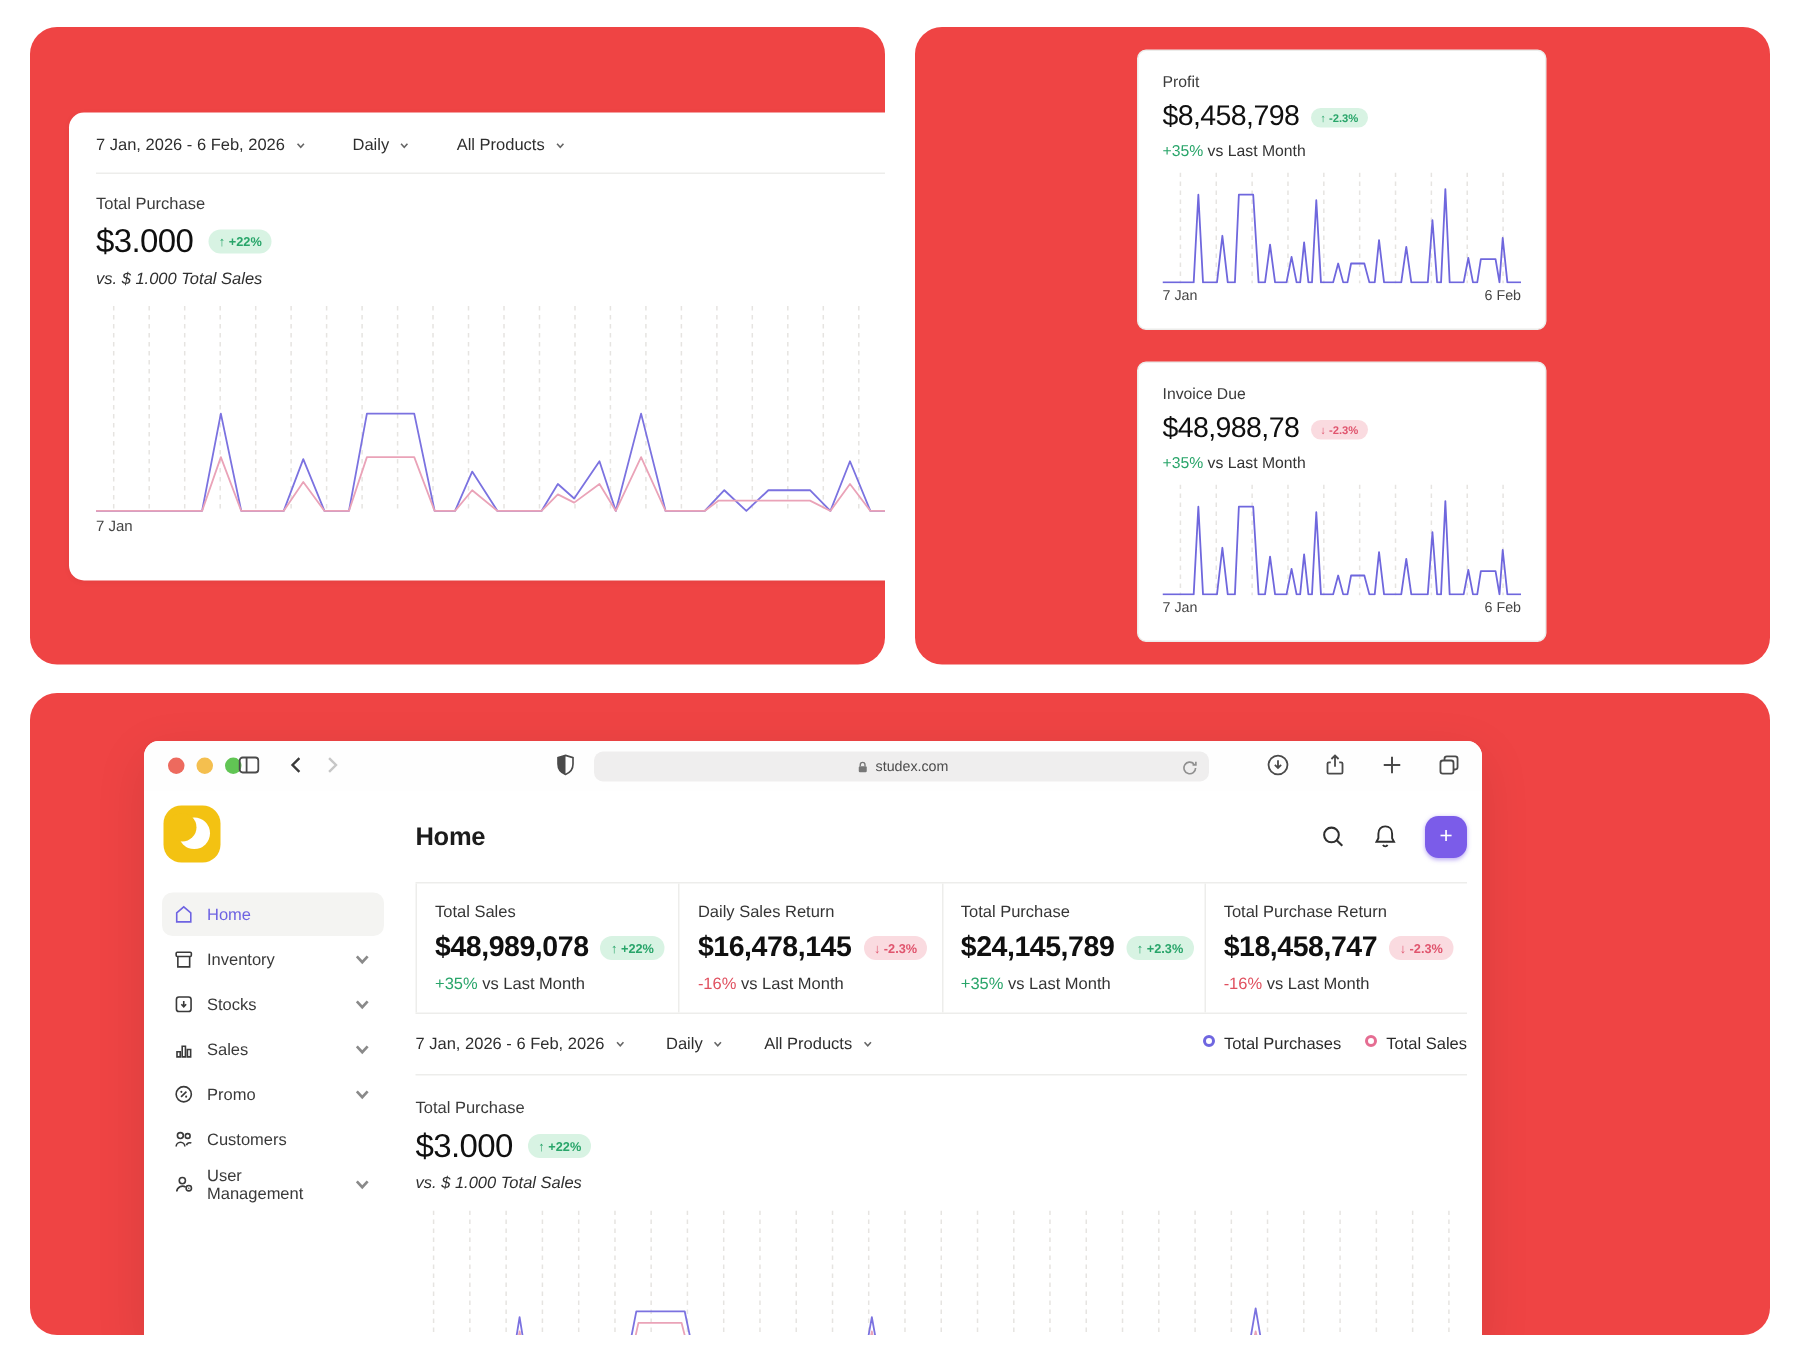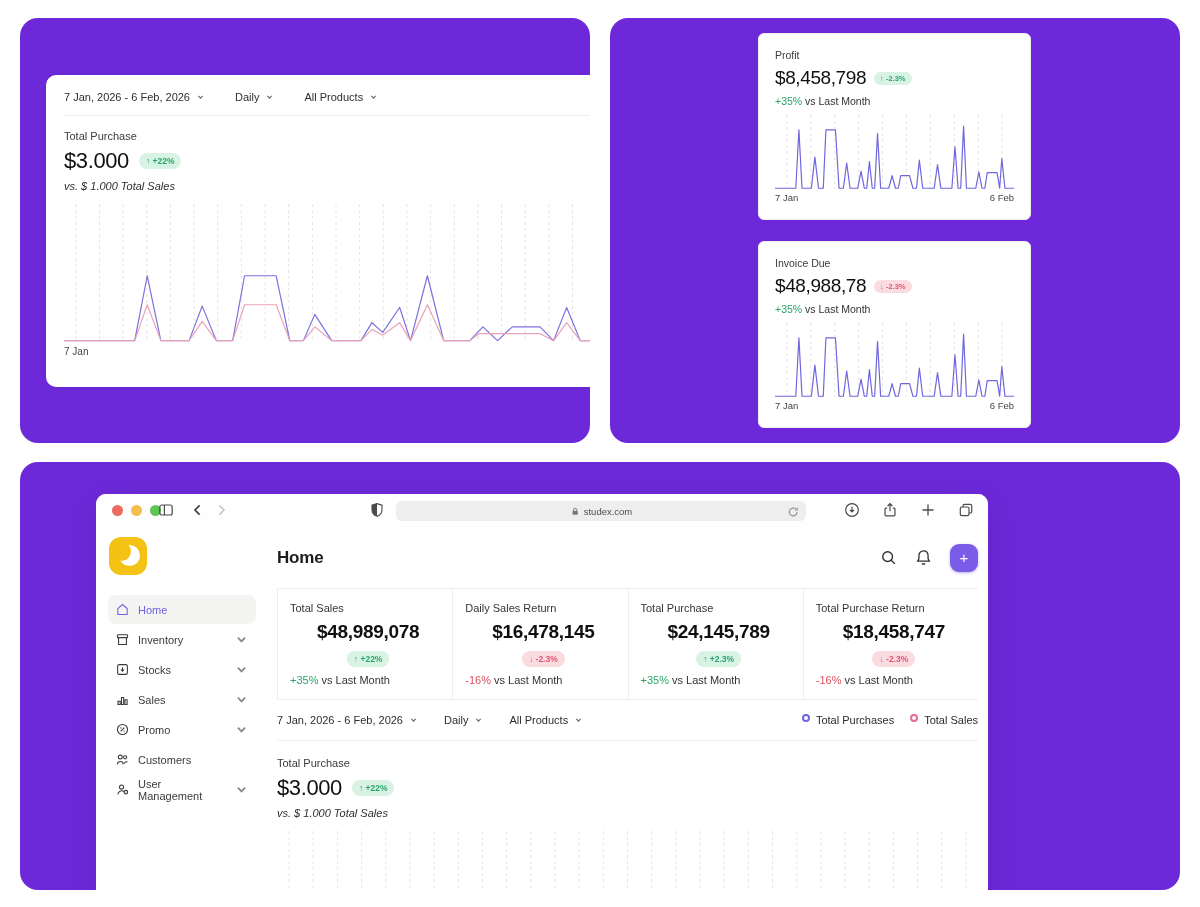--- a/index.html
+++ b/index.html
@@ -1,18 +1,18 @@
 <!DOCTYPE html>
 <html><head>
 <meta charset="utf-8">
 <style>
   * { margin:0; padding:0; box-sizing:border-box; }
   html,body { width:1200px; height:907px; background:#ffffff; overflow:hidden;
     font-family:"Liberation Sans", sans-serif; color:#1c1c1c; }
-  .panel { position:absolute; background:#6d28d9; border-radius:18px; overflow:hidden; }
+  .panel { position:absolute; background:#ef4444; border-radius:18px; overflow:hidden; }
   #panel-a { left:20px; top:18px; width:570px; height:425px; }
   #panel-b { left:610px; top:18px; width:570px; height:425px; }
   #panel-c { left:20px; top:462px; width:1160px; height:428px; }
 
   
   .cardA { position:absolute; left:26px; top:57px; width:562px; height:312px;
     background:#fff; border-radius:10px; box-shadow:0 1px 4px rgba(0,0,0,.05);
     padding:16px 18px 0 18px; }
   .filters-row { display:flex; align-items:center; gap:30px; font-size:11px; color:#2e2e2e; }
   .filter { display:flex; align-items:center; gap:6px; cursor:default; }
@@ -80,21 +80,21 @@
   .hdr-row { height:62px; display:flex; align-items:center; border-bottom:1px solid #ededeb; }
   .page-title { font-size:17px; font-weight:700; letter-spacing:-0.2px; }
   .hdr-right { margin-left:auto; display:flex; align-items:center; gap:18px; color:#2f2f2f; }
   .hdr-right svg { width:17px; height:17px; }
   .add-btn { width:28px; height:28px; border-radius:9px; background:#7b5ce9; color:#fff;
     border:none; font-size:15px; line-height:1; display:flex; align-items:center; justify-content:center;
     box-shadow:0 1px 3px rgba(123,92,233,.5); cursor:pointer; }
   .stats-row { display:grid; grid-template-columns:repeat(4,1fr); border-bottom:1px solid #ededeb; }
   .stat { border-left:1px solid #ededeb; padding:13px 6px 13px 12px; }
   .stat-label { font-size:11px; color:#353535; }
-  .stat .value-row { margin-top:7px; gap:8px;flex-direction:column; }
+  .stat .value-row { margin-top:7px; gap:8px; }
   .stat .delta-line { margin-top:7px; font-size:11px; }
   .filter-row { height:41px; display:flex; align-items:center; border-bottom:1px solid #ededeb; }
   .legend { margin-left:auto; display:flex; align-items:center; gap:16px; }
   .legend-item { display:flex; align-items:flex-start; gap:6px; font-size:11px; color:#2b2b2b; }
   .legend-dot { width:8px; height:8px; border-radius:50%; border:2px solid; flex:none; }
   .dot-purple { border-color:#6f66e0; }
   .dot-pink { border-color:#e56d92; }
   .purchase-block { padding-top:16px; }
   .chartC-wrap { margin-top:12px; height:96px; }
 </style>

